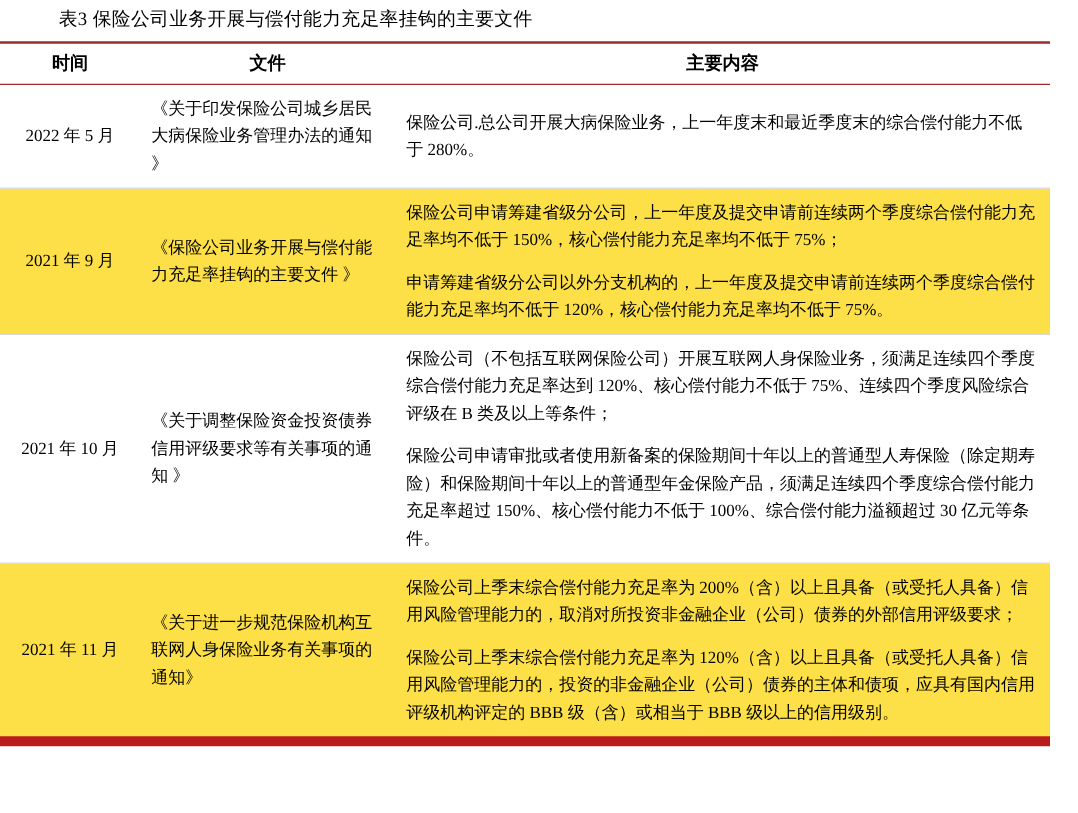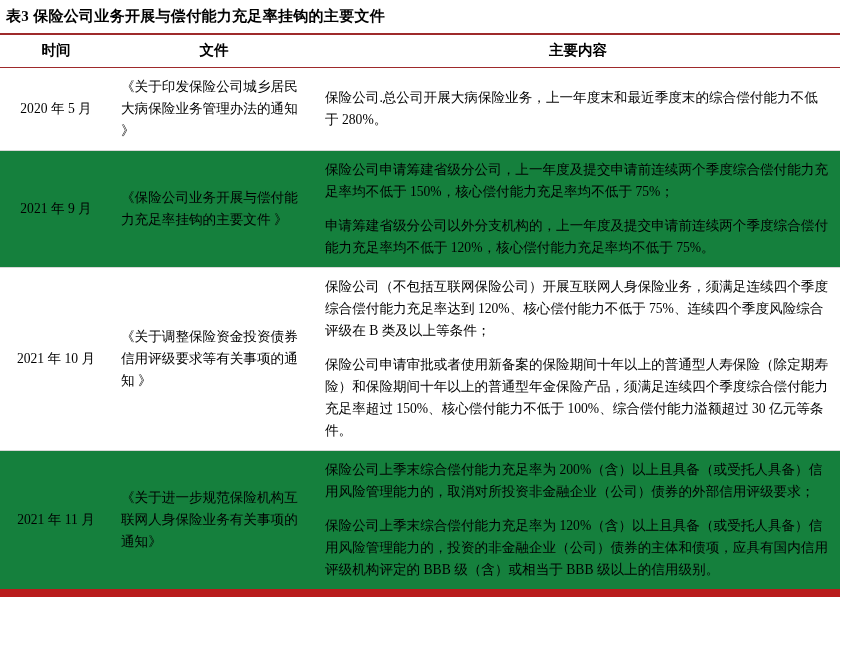--- a/index.html
+++ b/index.html
@@ -13,24 +13,25 @@
     font-family: "Liberation Serif", "DejaVu Serif", serif;
     color: #000000;
     overflow: hidden;
   }
   .doc {
     width: 862px;
     box-sizing: border-box;
   }
   .table-caption {
     font-size: 15px;
-    font-weight: bold;
+    font-weight: normal;
     padding: 6px 0 6px 6px;
     letter-spacing: 0.3px;
     line-height: 1.4;
+    margin-left: 41px;
   }
   table.main {
     border-collapse: collapse;
     width: 840px;
     table-layout: fixed;
   }
   table.main thead th {
     font-weight: bold;
     font-size: 14.5px;
     text-align: center;
@@ -44,21 +45,21 @@
     line-height: 1.62;
     vertical-align: middle;
     padding: 8px 9px;
     border-bottom: 1px solid #d8d8d8;
   }
   table.main tbody tr:last-child td {
     border-bottom: 8px solid #b91c1c;
     font-family: Liberation Serif, serif;
   }
   tr.shaded td {
-    background: #15803d;
+    background: #fde047;
   }
   td.col-time {
     width: 104px;
     text-align: center;
     white-space: nowrap;
   }
   td.col-file {
     width: 196px;
     text-align: left;
     line-height: 1.75;
@@ -89,21 +90,21 @@
     <thead>
       <tr>
         <th class="h-time">时间</th>
         <th class="h-file">文件</th>
         <th class="h-content">主要内容</th>
       </tr>
     </thead>
     <tbody>
 
       <tr>
-        <td class="col-time">2020 年 5 月</td>
+        <td class="col-time">2022 年 5 月</td>
         <td class="col-file">《关于印发保险公司城乡居民大病保险业务管理办法的通知 》</td>
         <td class="col-content">
           <p class="para">保险公司.总公司开展大病保险业务，上一年度末和最近季度末的综合偿付能力不低于 280%。</p>
         </td>
       </tr>
 
       <tr class="shaded">
         <td class="col-time">2021 年 9 月</td>
         <td class="col-file">《保险公司业务开展与偿付能力充足率挂钩的主要文件 》</td>
         <td class="col-content">

